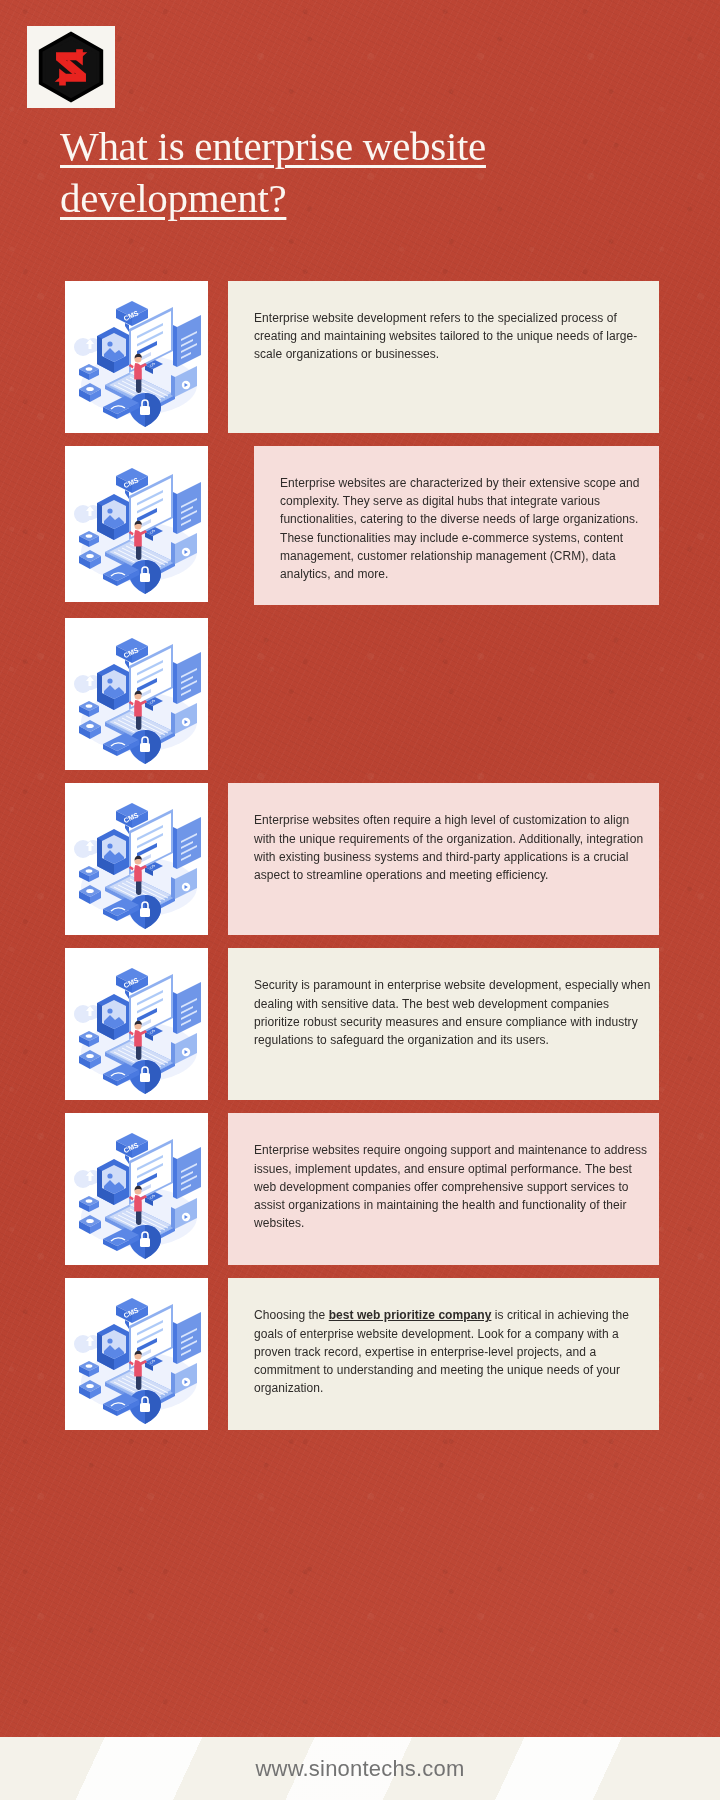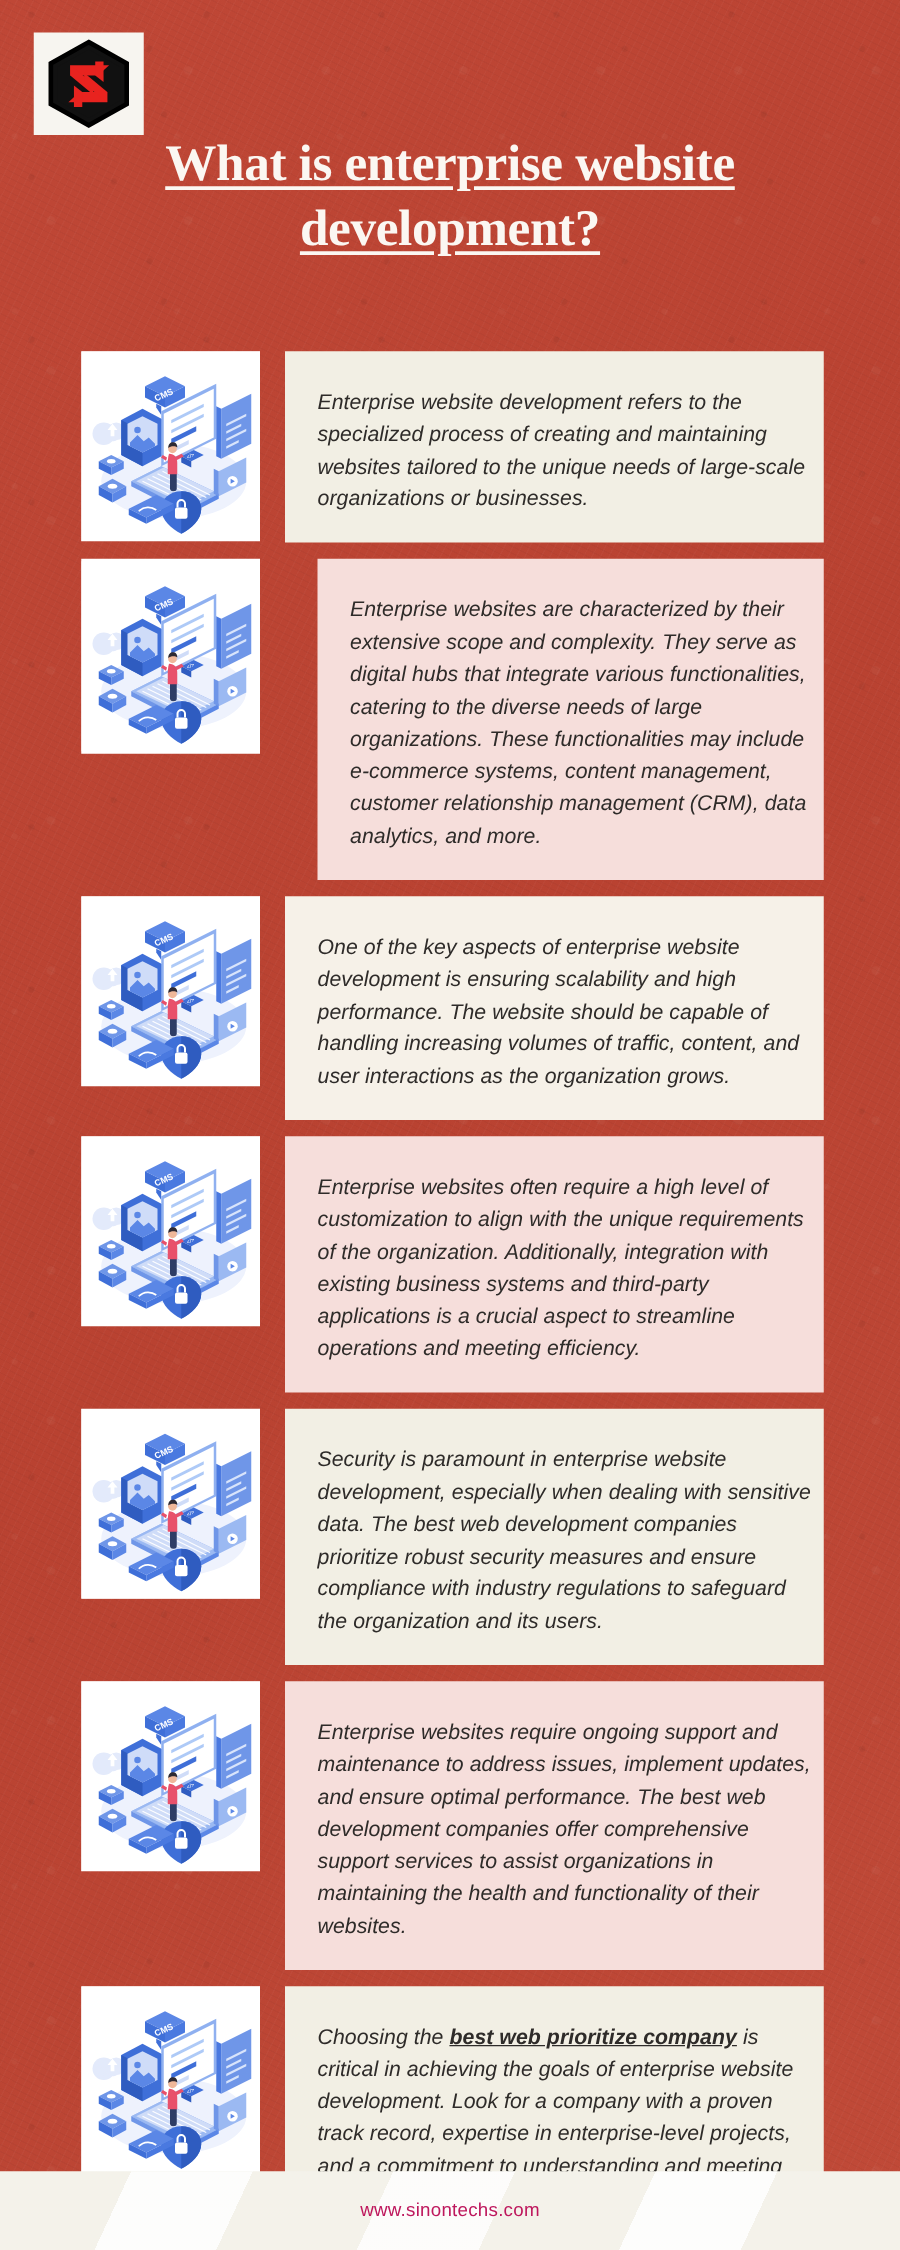--- a/index.html
+++ b/index.html
@@ -36,26 +36,26 @@
   .logo-wrap{
     position:absolute; left:27px; top:26px;
     width:88px; height:82px;
     background:#f7f5f0;
     display:flex; align-items:center; justify-content:center;
   }
   .logo-wrap svg{display:block;}
 
   
   .title{
-    position:absolute; left:60px; top:104px; width:600px;
-    text-align:center;
+    position:absolute; left:60px; top:120px; width:600px;
+    text-align:left;
     color:#fbf7f2;
     font-family:"Liberation Serif", serif;
     font-size:41px;
-    font-weight:700;
+    font-weight:400;
     line-height:1.28;
     letter-spacing:-0.3px;
     text-decoration:underline;
     text-underline-offset:5px;
     text-decoration-thickness:3px;
   }
 
   
   .rows{
     position:absolute; left:0; top:281px; width:720px;
@@ -75,46 +75,45 @@
     position:relative;
     overflow:hidden;
   }
   .thumb svg{position:absolute;left:0;top:0;width:143px;height:100%;}
   .card{
     flex:1 1 auto;
     margin-left:20px;
     padding:28px 8px 22px 26px;
     box-sizing:border-box;
     color:#2e2b29;
-    font-size:17px;
+    font-size:12px;
     line-height:1.52;
     letter-spacing:.05px;
     display:flex;
     align-items:flex-start;
-    font-style:italic;
   }
   .card p{margin:0;}
   .card b{font-weight:700;text-decoration:underline;}
 
   
   .footer{
     position:absolute; left:0; bottom:0; width:720px; height:63px;
     background:#f4f2ea;
     display:flex; align-items:center; justify-content:center;
     overflow:hidden;
   }
   .footer:before{
     content:"";position:absolute;inset:0;
     background:
       linear-gradient(115deg, rgba(0,0,0,0) 0 14%, rgba(255,255,255,.85) 14% 27%, rgba(0,0,0,0) 27% 42%, rgba(255,255,255,.8) 42% 55%, rgba(0,0,0,0) 55% 70%, rgba(255,255,255,.85) 70% 83%, rgba(0,0,0,0) 83%);
   }
   .footer-url{
     position:relative;
-    font-size:15px;
-    color:#be185d;
+    font-size:22px;
+    color:#737373;
     letter-spacing:.2px;
   }
 </style>
 </head>
 <body>
 
 <div class="page">
 
   <div class="logo-wrap">
     <span>
@@ -472,23 +471,20 @@
             <text x="88" y="85" font-family="Liberation Sans, sans-serif" font-size="4.4" fill="#ffffff" text-anchor="middle" transform="rotate(-26 88 85)">&lt;/&gt;</text>
             <rect x="71" y="96" width="5.4" height="16" rx="2.4" fill="#2e3d66"></rect>
             <path d="M70.2 82 c4.4 0 6.6 3 6.6 7.4 v9 h-7.6 v-9 c0 -4.4 1 -7.4 1 -7.4z" fill="#e8516b"></path>
             <path d="M74.4 85 l6 -3 l1.6 2.2 l-6.6 3.4z" fill="#e8516b"></path>
             <path d="M68.6 85 l-3.4 -2 l-1.4 2 l4 2.6z" fill="#e8516b"></path>
             <circle cx="73" cy="78" r="3.5" fill="#f0b89a"></circle>
             <path d="M69.6 77.4 c0 -3 1.6 -4.6 3.8 -4.6 c2.2 0 3.6 1.6 3.4 4.2 c-1.4 -1.4 -5.2 -1.4 -7.2 .4z" fill="#2e2a33"></path>
           </g>
         </svg>
       </div>
-      <div class="card" style="background: rgb(246, 241, 232); min-height: 152px;">
-        <p>One of the key aspects of enterprise website development is ensuring scalability and high performance. The website should be capable of handling increasing volumes of traffic, content, and user interactions as the organization grows.</p>
-      </div>
     </div>
       <div class="row">
       <div class="thumb" style="background: rgb(255, 255, 255); height: 152px;">
         <svg viewBox="0 0 143 152" preserveAspectRatio="xMidYMid meet" aria-hidden="true">
           <rect width="143" height="152" fill="#ffffff"></rect>
           <ellipse cx="74" cy="104" rx="58" ry="30" fill="#eef2fd"></ellipse>
 
           <g fill="#e3eafb">
               <circle cx="18" cy="66" r="9"></circle>
               <circle cx="28" cy="64" r="7"></circle>

